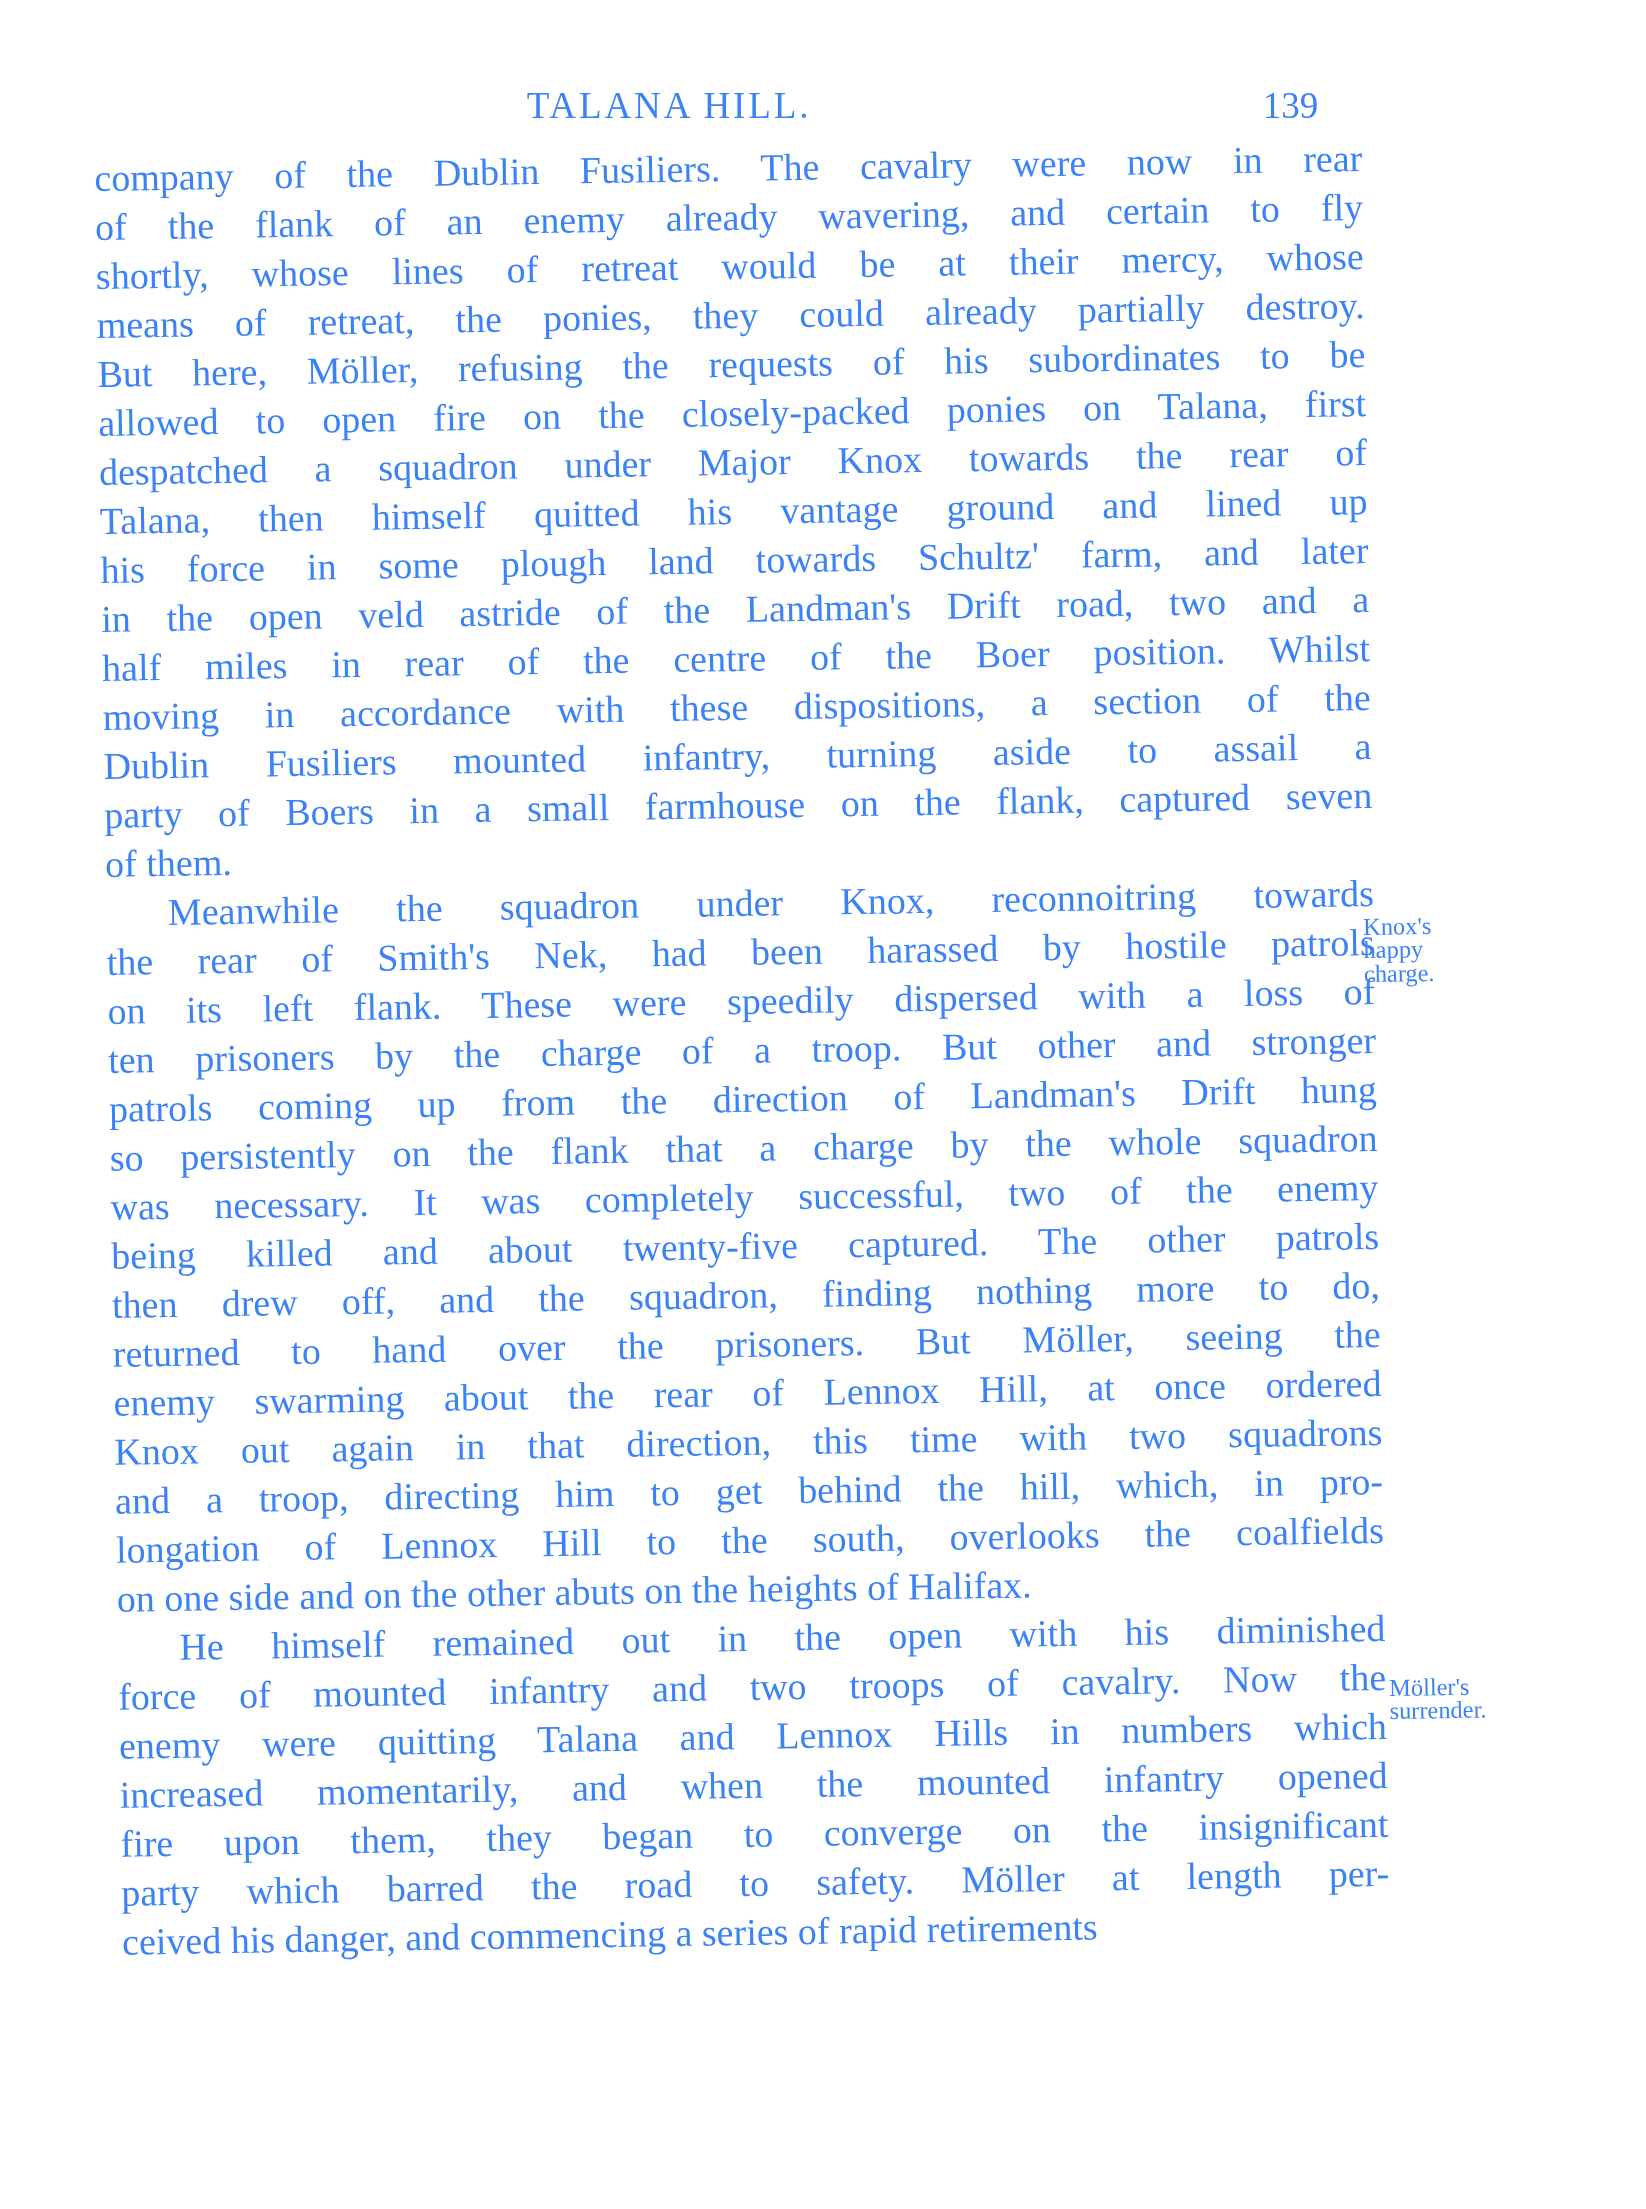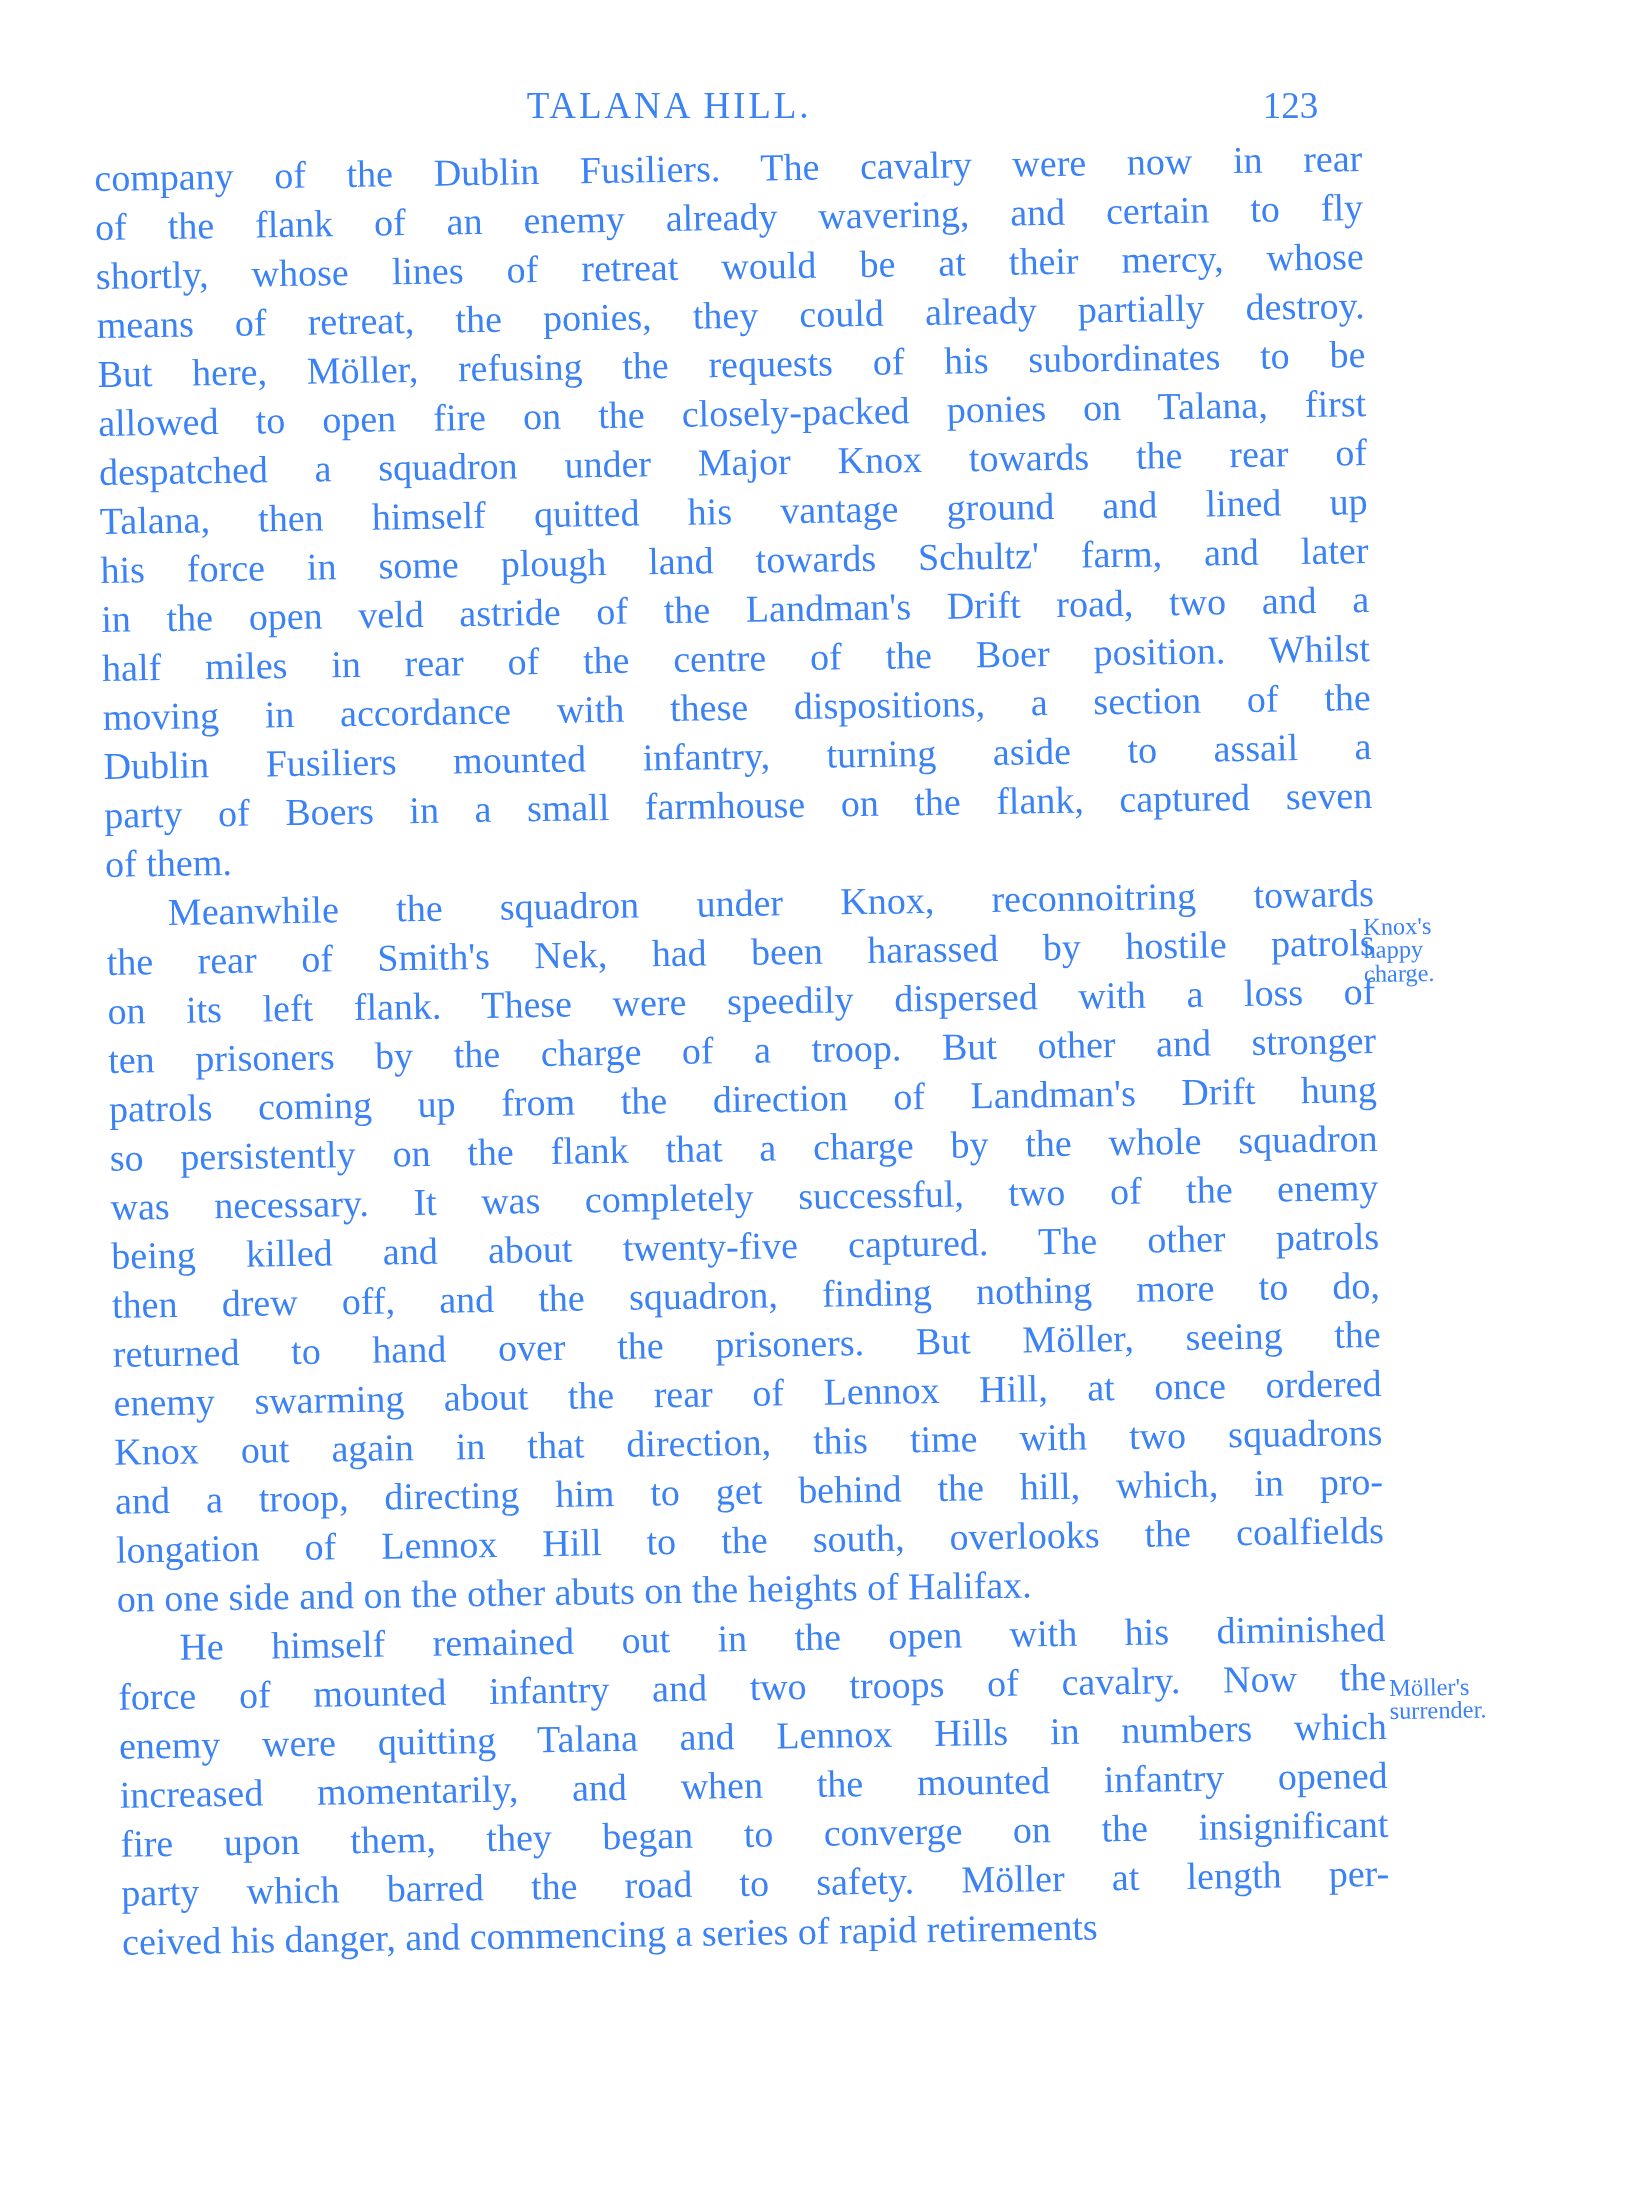--- a/index.html
+++ b/index.html
@@ -30,21 +30,21 @@
     transform: rotate(-0.9deg); transform-origin: 0 0;
   }
   .sidenote span { display: block; }
 </style>
 </head>
 <body>
 
 <div class="page">
   <div class="header">
     <span class="running-head">TALANA HILL.</span>
-    <span class="page-number">123</span>
+    <span class="page-number">139</span>
   </div>
 
   <div class="body-text" id="body-text">
       <div>
         <span class="line">company of the Dublin Fusiliers.  The cavalry were now in rear</span>
         <span class="line">of the flank of an enemy already wavering, and certain to fly</span>
         <span class="line">shortly, whose lines of retreat would be at their mercy, whose</span>
         <span class="line">means of retreat, the ponies, they could already partially destroy.</span>
         <span class="line">But here, Möller, refusing the requests of his subordinates to be</span>
         <span class="line">allowed to open fire on the closely-packed ponies on Talana, first</span>

